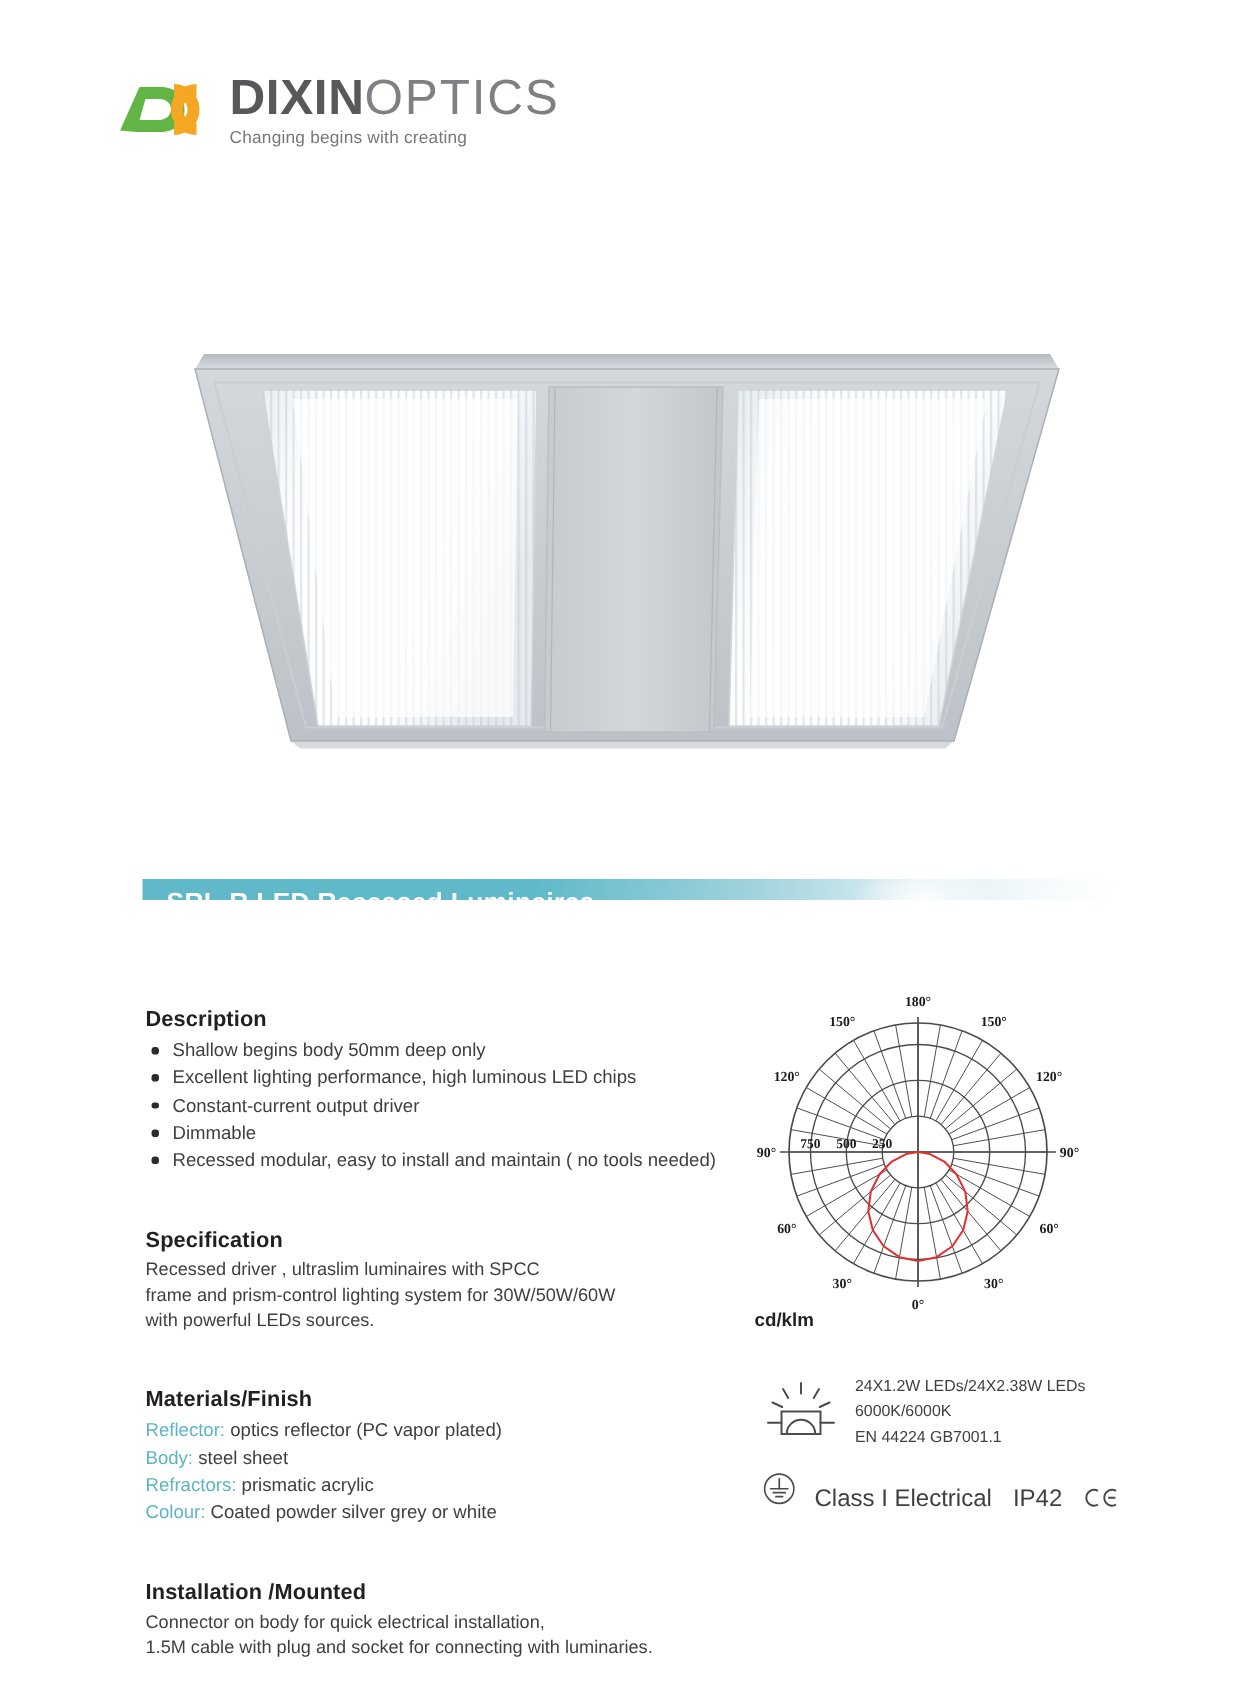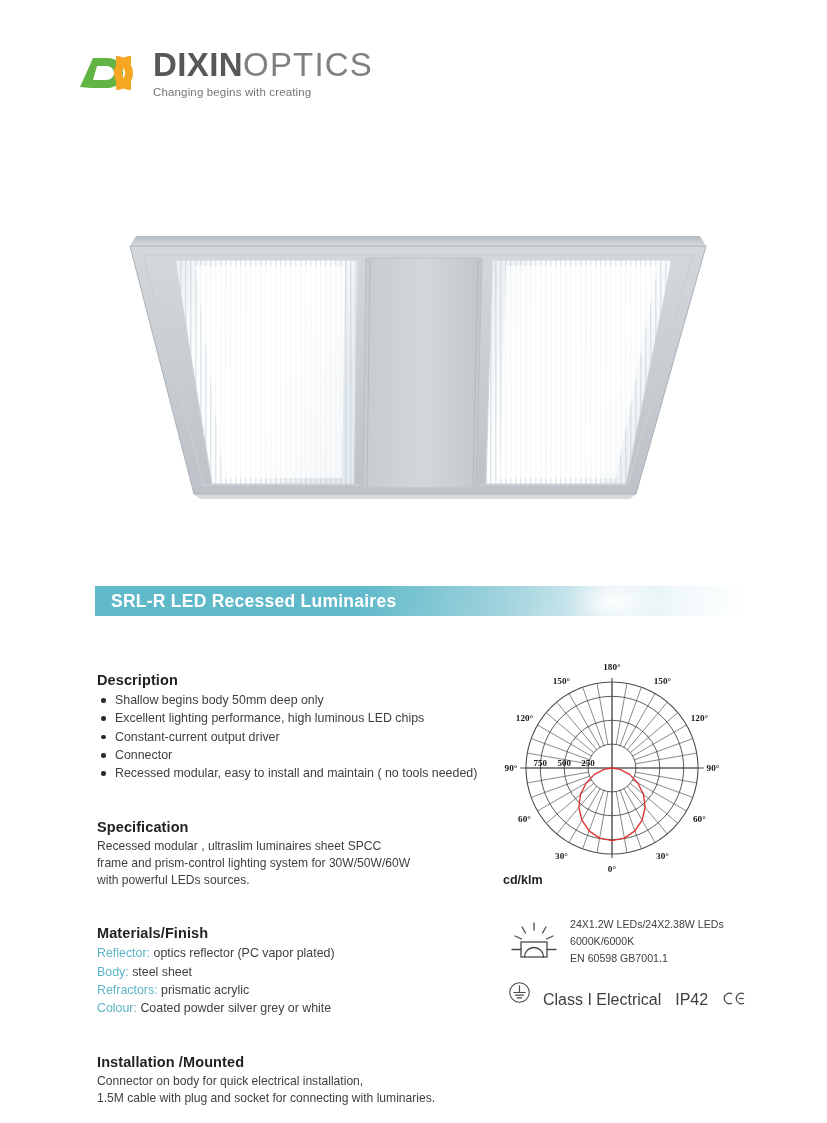--- a/index.html
+++ b/index.html
@@ -49,21 +49,21 @@
     width: 596px;
     height: 300px;
   }
 
   
   .banner {
     position: absolute;
     left: 95px;
     top: 586px;
     width: 650px;
-    height: 30px;
+    height: 14px;
     background: linear-gradient(100deg,
                 #5fb9c9 0%, #5fb9c9 40%,
                 #9ed2dc 62%, #d9ecf1 78%,
                 #f2f9fb 90%, #ffffff 100%);
   }
   .banner-shine {
     position: absolute;
     right: 82px;
     top: -16px;
     width: 96px;
@@ -237,28 +237,28 @@
 </div>
 
 <div class="left-col">
 
   <div class="section">
     <h2 class="section-head">Description</h2>
     <ul class="feature-list">
       <li>Shallow begins body 50mm deep only</li>
       <li>Excellent lighting performance, high luminous LED chips</li>
       <li>Constant-current output driver</li>
-      <li>Connector</li>
+      <li>Dimmable</li>
       <li>Recessed modular, easy to install and maintain ( no tools needed)</li>
     </ul>
   </div>
 
   <div class="section">
     <h2 class="section-head">Specification</h2>
-    <p class="body-line">Recessed modular , ultraslim luminaires sheet SPCC</p>
+    <p class="body-line">Recessed driver , ultraslim luminaires with SPCC</p>
     <p class="body-line">frame and prism-control lighting system for 30W/50W/60W</p>
     <p class="body-line">with powerful LEDs sources.</p>
   </div>
 
   <div class="section">
     <h2 class="section-head">Materials/Finish</h2>
     <div class="mat-line">
       <span class="mat-key">Reflector:</span>
       <span>optics reflector (PC vapor plated)</span>
     </div>
@@ -362,21 +362,21 @@
           <rect x="13" y="21" width="26" height="15"></rect>
           <path d="M16.5 36 A 9.5 9.5 0 0 1 35.5 36"></path>
           <line x1="4" y1="28.5" x2="13" y2="28.5"></line>
           <line x1="39" y1="28.5" x2="48" y2="28.5"></line>
         </g>
       </svg>
     </span>
     <span class="tech-lines">
       <div>24X1.2W LEDs/24X2.38W LEDs</div>
       <div>6000K/6000K</div>
-      <div>EN 60598  GB7001.1</div>
+      <div>EN 44224  GB7001.1</div>
     </span>
   </div>
 
   <div class="tech-row-2">
     <span class="tech-icon">
       <svg viewBox="0 0 26 26" width="23" height="23" aria-hidden="true">
         <circle cx="13" cy="13" r="11" fill="none" stroke="#4a4a4a" stroke-width="1.2"></circle>
         <g stroke="#4a4a4a" stroke-width="1.3" stroke-linecap="round">
           <line x1="13" y1="5.5" x2="13" y2="13"></line>
           <line x1="6.5" y1="13" x2="19.5" y2="13"></line>

